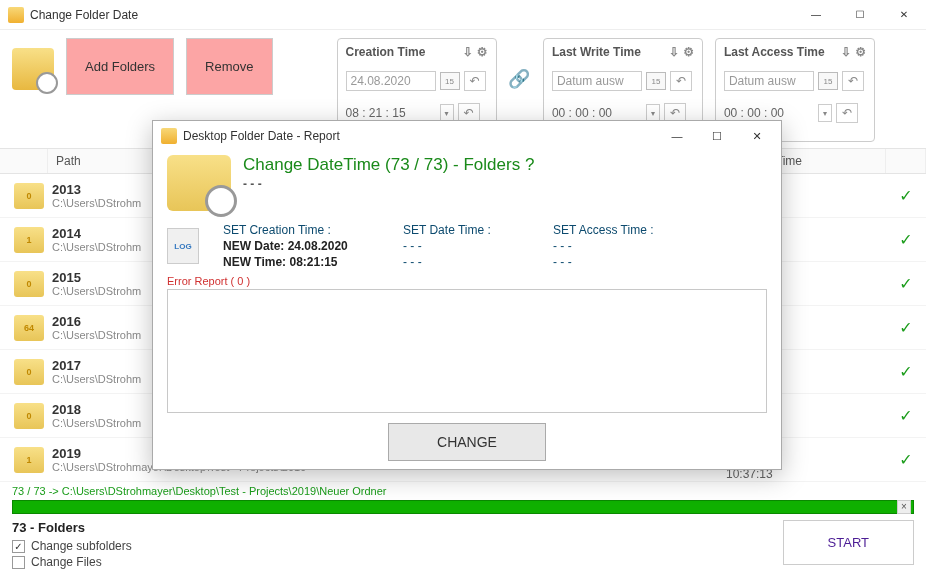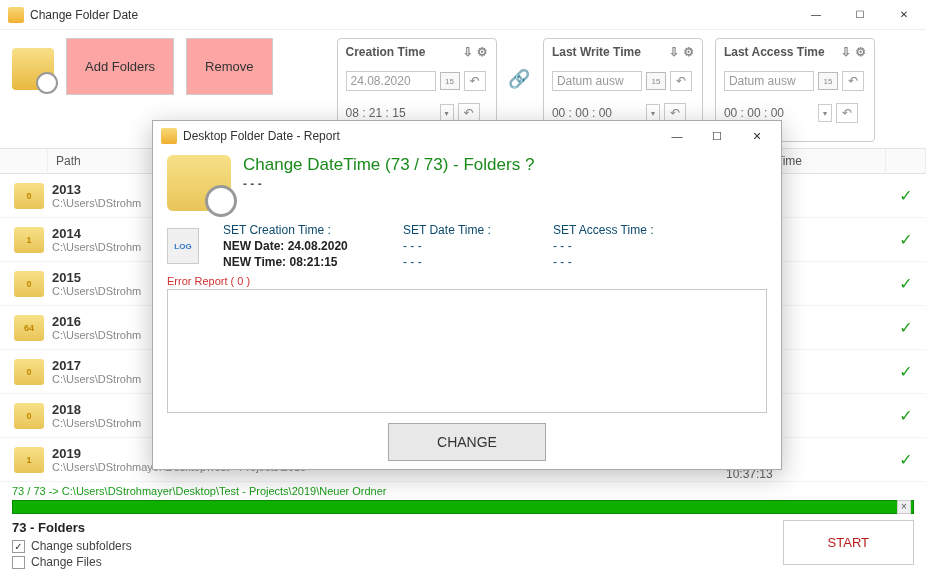--- a/index.html
+++ b/index.html
@@ -47,21 +47,21 @@
 
 .status { font-size:11px; color:#1a9c1a; padding:3px 12px; }
 .progress { height:14px; margin:0 12px; background:#0fb000; position:relative; border:1px solid #0a8800; }
 .progress .x { position:absolute; right:2px; top:-1px; font-size:10px; color:#555; background:#eee; width:14px; height:14px; text-align:center; border:1px solid #ccc; }
 
 .bottom { display:flex; padding:6px 12px 8px; gap:20px; align-items:flex-start; }
 .bottom .left { flex:1; }
 .summary { font-size:13px; font-weight:700; color:#222; margin-bottom:4px; }
 .chk { display:flex; align-items:center; gap:6px; font-size:12px; color:#444; margin:2px 0; }
 .chk .box { width:13px; height:13px; border:1px solid #999; display:flex; align-items:center; justify-content:center; font-size:10px; color:#333; background:#fff; }
-.start-btn { border:1px solid #ccc; background:#fff; padding:14px 44px; font-size:13px; color:#b91c1c; cursor:pointer; }
+.start-btn { border:1px solid #ccc; background:#fff; padding:14px 44px; font-size:13px; color:#4c1d95; cursor:pointer; }
 
 
 .modal { position:absolute; left:152px; top:120px; width:630px; height:350px; background:#fff; border:1px solid #aaa; box-shadow:0 6px 24px rgba(0,0,0,0.25); z-index:50; display:flex; flex-direction:column; }
 .modal .mtitle { height:30px; display:flex; align-items:center; padding:0 4px 0 8px; font-size:12px; color:#333; }
 .modal .mtitle .app-icon { width:16px; height:16px; margin-right:6px; background:linear-gradient(#f8d878,#f0b030); border-radius:2px; }
 .modal .mtitle .spacer { flex:1; }
 .modal .mtitle .mwbtn { width:40px; height:28px; display:flex; align-items:center; justify-content:center; font-size:11px; }
 .modal .body { padding:4px 14px 8px; flex:1; display:flex; flex-direction:column; }
 .modal .hdrrow { display:flex; gap:12px; align-items:flex-start; }
 .modal .bigicon { width:64px; height:56px; background:linear-gradient(#f8e088,#e8c558); border-radius:6px; position:relative; flex-shrink:0; }

